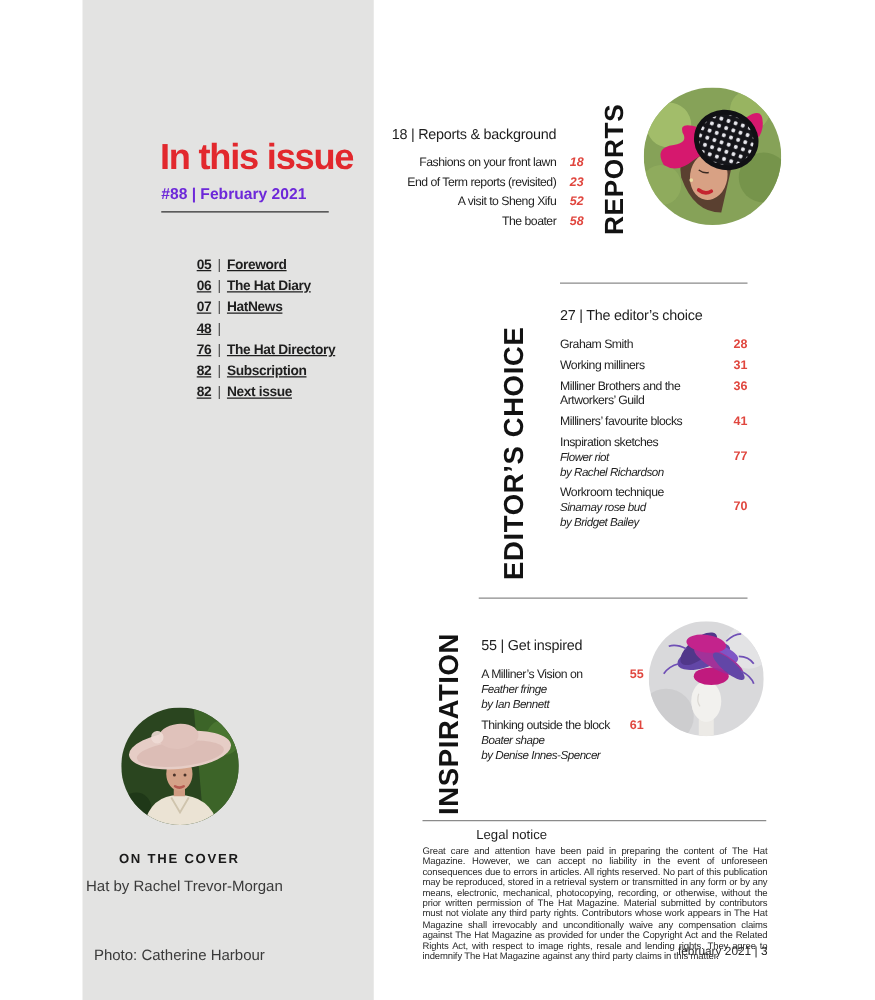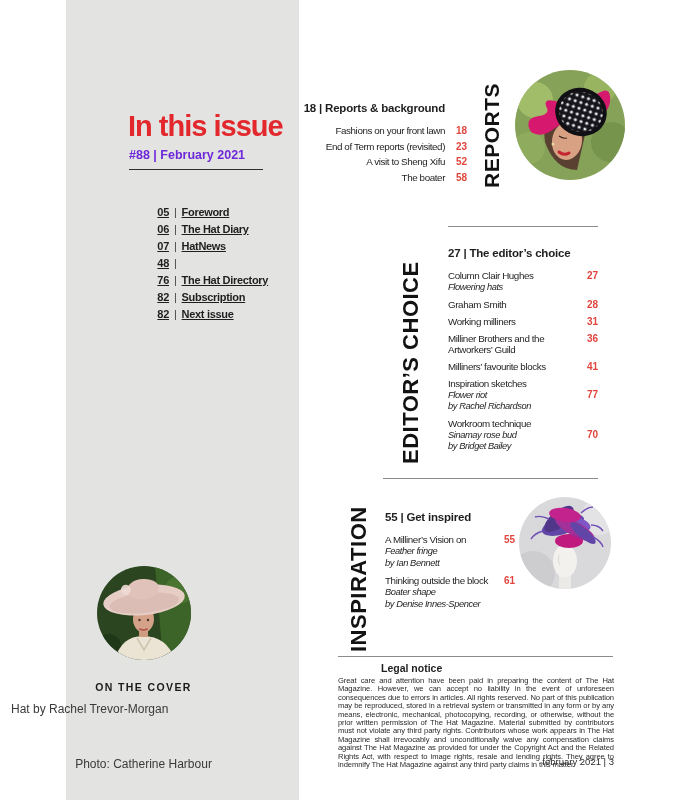--- a/index.html
+++ b/index.html
@@ -17,58 +17,58 @@
 
   .toc{position:absolute;left:151px;top:207px;font-size:11px;font-weight:700;letter-spacing:-0.3px;}
   .toc-row{display:flex;margin-bottom:5.5px;line-height:11.5px;text-decoration:underline;}
   .toc-num{width:18px;text-align:right;}
   .toc-sep{margin:0 5px;font-weight:400;color:#444;}
   .toc-sub{display:block;font-style:italic;font-weight:400;font-size:10.5px;line-height:10.5px;margin-top:1.5px;letter-spacing:0;}
 
   .cover-photo{position:absolute;left:97px;top:566px;}
   .cover-heading{position:absolute;left:27px;top:681px;width:233px;text-align:center;
     font-size:10.5px;font-weight:700;letter-spacing:1.4px;color:#1a1a1a;}
-  .cover-credit1{position:absolute;left:11px;top:702px;width:233px;text-align:left;font-size:12px;color:#3a3a3a;}
+  .cover-credit1{position:absolute;left:31px;top:702px;width:233px;text-align:center;font-size:12px;color:#3a3a3a;}
   .cover-credit2{position:absolute;left:27px;top:757px;width:233px;text-align:center;font-size:12px;color:#3a3a3a;}
 
   
   .vlabel{position:absolute;transform:rotate(-90deg);transform-origin:0 0;
     font-weight:700;color:#121212;white-space:nowrap;letter-spacing:0.5px;}
   .v-reports{left:480px;top:188px;font-size:21px;}
   .v-editors{left:398px;top:464px;font-size:22px;}
   .v-insp{left:346px;top:652px;font-size:22px;}
 
   
   .sec{position:absolute;font-size:9.8px;letter-spacing:-0.4px;}
-  .sec-head{font-size:11.5px;font-weight:700;letter-spacing:-0.2px;margin-bottom:11px;white-space:nowrap;}
+  .sec-head{font-size:11.5px;font-weight:400;letter-spacing:-0.2px;margin-bottom:11px;white-space:nowrap;}
   .pg{color:#e0463e;font-weight:700;font-size:10px;letter-spacing:0;}
 
   .sec-reports{left:240px;top:102px;width:227px;}
   .sec-reports .sec-head{text-align:right;padding-right:22px;}
   .sec-reports .row{display:flex;margin-bottom:4.5px;line-height:11px;}
   .sec-reports .lbl{flex:1;text-align:right;white-space:nowrap;}
-  .sec-reports .pg{width:22px;text-align:right;}
+  .sec-reports .pg{width:22px;text-align:right;font-style:italic;}
 
   .list-col .row{position:relative;margin-bottom:6px;line-height:11px;}
   .list-col .pg{position:absolute;right:0;top:0;}
   .list-col .pg.l2{top:11px;}
   .sub{display:block;font-style:italic;font-size:9.3px;line-height:10.5px;margin-top:1px;}
   .lbl2{display:block;}
   .sec-editors{left:448px;top:247px;width:150px;}
   .sec-editors .row{padding-right:24px;}
   .sec-insp{left:385px;top:511px;width:130px;}
   .sec-insp .row{padding-right:18px;margin-bottom:7px;}
 
   .hdiv{position:absolute;border:none;border-top:1px solid #8b8b8b;margin:0;}
   .div-editors{left:448px;top:226px;width:150px;}
   .div-insp{left:383px;top:478px;width:215px;}
   .div-legal{left:338px;top:656px;width:275px;}
 
   .legal{position:absolute;left:338px;top:662px;width:276px;}
-  .legal-head{font-size:10.5px;font-weight:700;margin-bottom:3px;padding-left:43px;}
+  .legal-head{font-size:10.5px;font-weight:400;margin-bottom:3px;padding-left:43px;}
   .legal-body{font-size:7.6px;line-height:8.4px;text-align:justify;color:#2a2a2a;letter-spacing:-0.1px;}
 
   .pagefoot{position:absolute;left:338px;top:756px;width:276px;text-align:right;font-size:9.5px;color:#2a2a2a;}
 
   .photo{position:absolute;}
 </style>
 </head>
 <body>
 
 <div class="panel"></div>
@@ -194,25 +194,20 @@
       <ellipse cx="66" cy="42" rx="22" ry="20" fill="url(#dots)"></ellipse>
     </g>
   </g>
 </svg>
 
 <hr class="hdiv div-editors">
 <div class="vlabel v-editors">EDITOR’S CHOICE</div>
 <div class="sec list-col sec-editors">
   <div class="sec-head">27 | The editor’s choice</div>
   <div class="row">
-    <span>Column Clair Hughes</span>
-    <span class="sub">Flowering hats</span>
-    <span class="pg">27</span>
-  </div>
-  <div class="row">
     <span>Graham Smith</span>
     <span class="pg">28</span>
   </div>
   <div class="row">
     <span>Working milliners</span>
     <span class="pg">31</span>
   </div>
   <div class="row">
     <span>Milliner Brothers and the</span>
     <span class="lbl2">Artworkers’ Guild</span>

